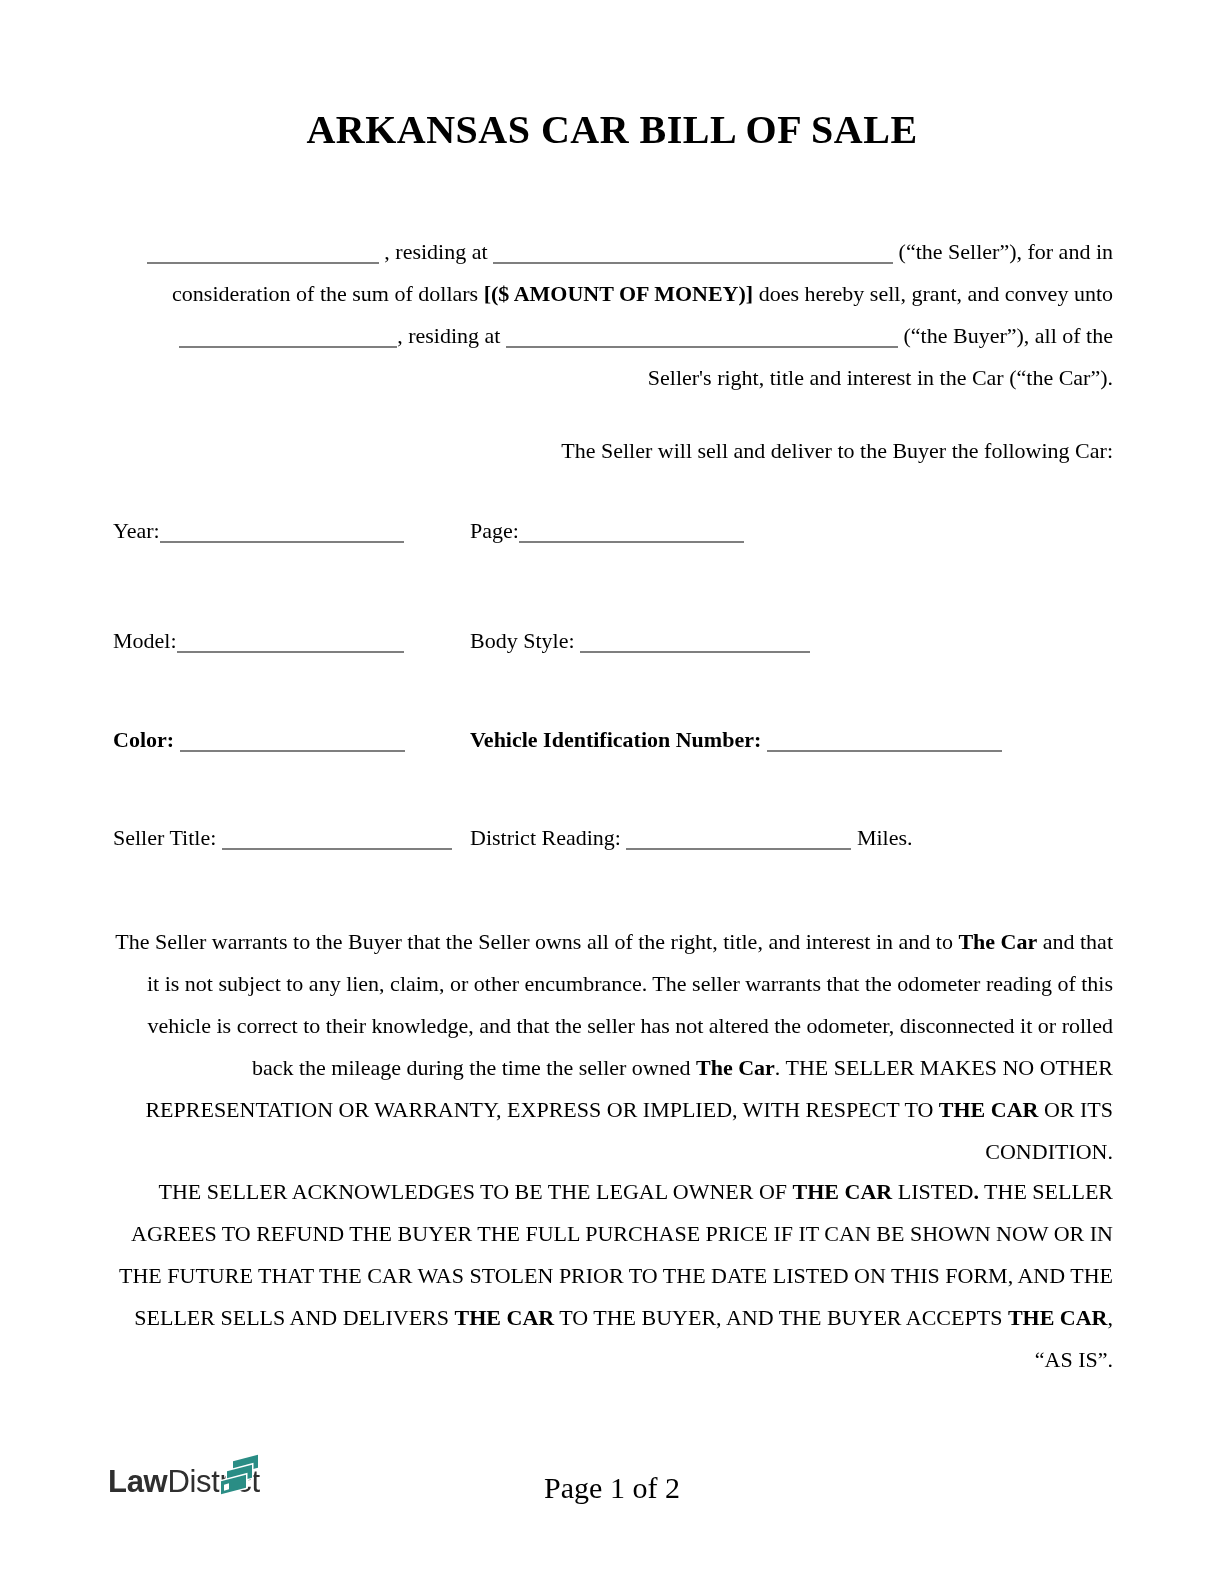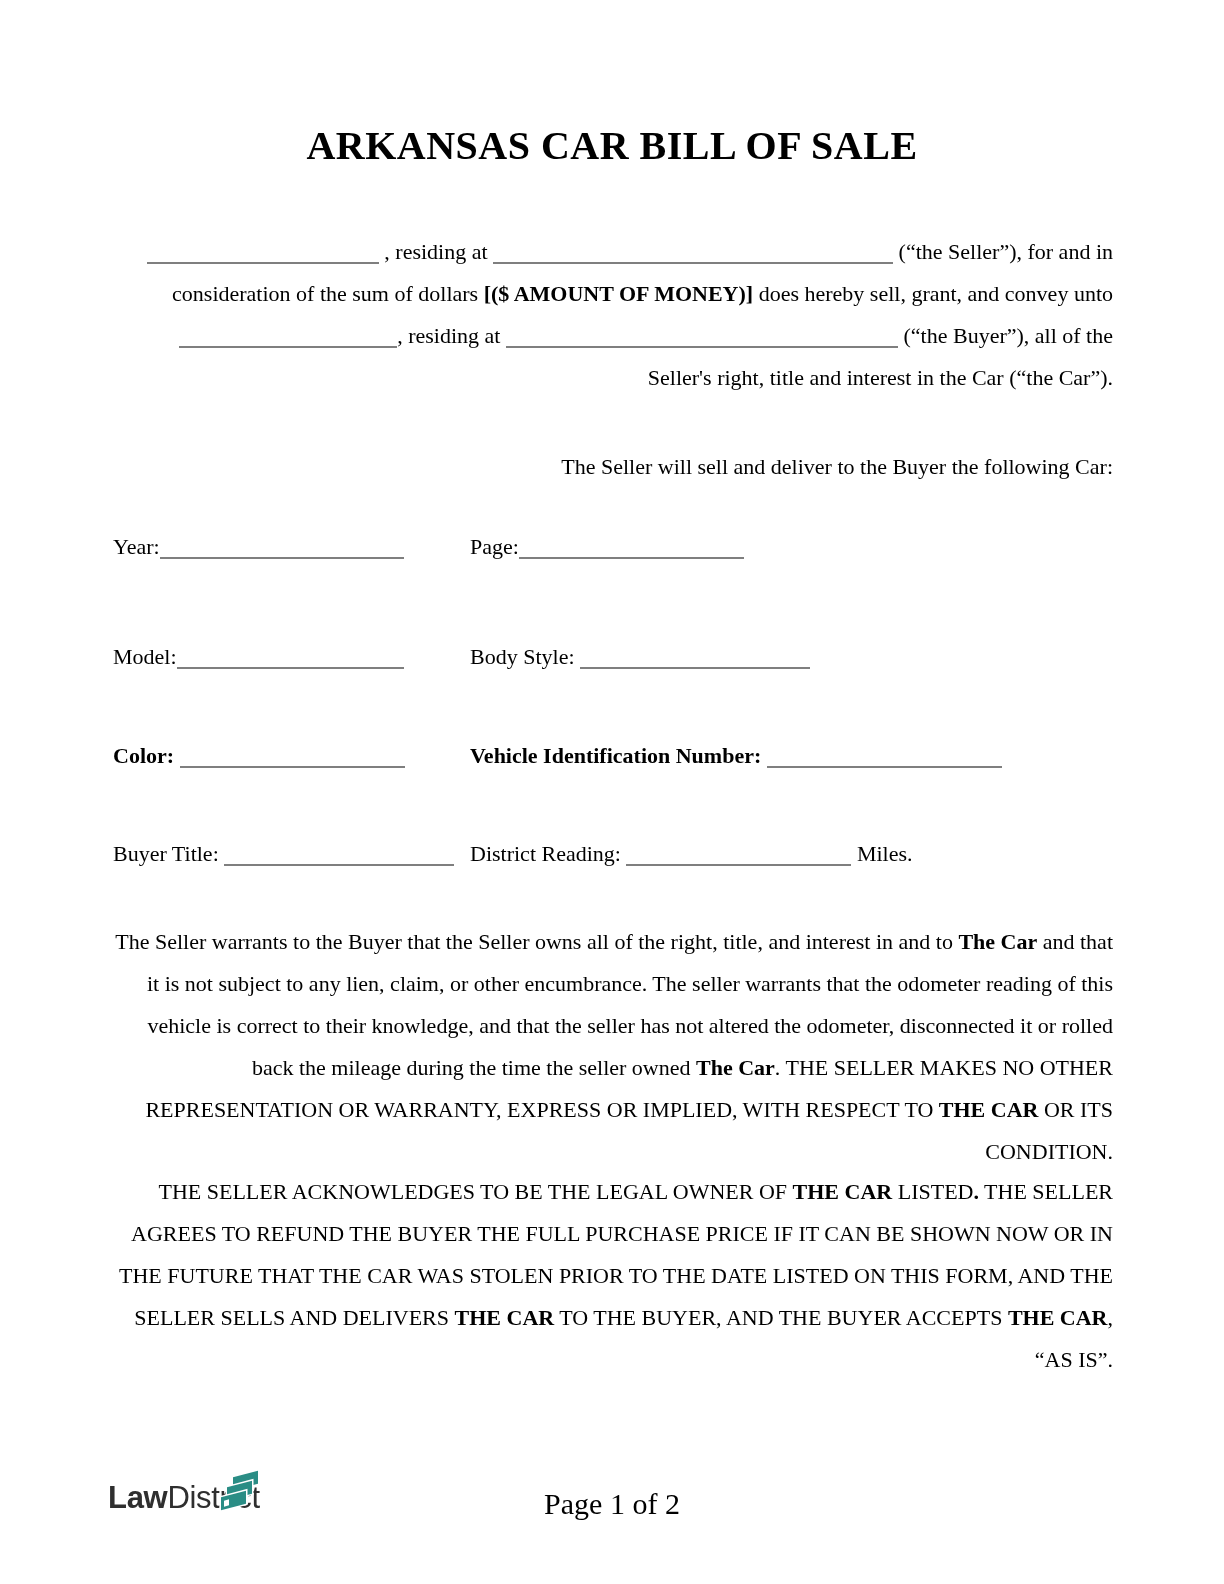--- a/index.html
+++ b/index.html
@@ -5,21 +5,21 @@
   html,body{margin:0;padding:0;background:#e9e9e9;}
   .page{
     position:relative;
     width:1224px;height:1584px;
     margin:0 auto;
     background:#ffffff;
     font-family:"Liberation Serif",serif;
     color:#000;
     overflow:hidden;
   }
-  .abs{position:absolute;margin-top:16px;}
+  .abs{position:absolute;}
   .doc-title{
     top:106px;left:0;width:1224px;
     text-align:center;
     font-size:40px;font-weight:700;
     letter-spacing:.5px;
   }
   .body-text{
     left:113px;width:1000px;
     font-size:22px;line-height:42px;
     text-align:right;
@@ -84,21 +84,21 @@
     <span class="field-cell"><span>Model:</span><span class="blank" style="width:227px;"></span></span>
     <span class="field-cell col2"><span>Body Style: </span><span class="blank" style="width:230px;"></span></span>
   </div>
 
   <div class="abs field-row" style="top:725px;font-weight:bold;">
     <span class="field-cell"><span>Color: </span><span class="blank" style="width:225px;"></span></span>
     <span class="field-cell col2"><span>Vehicle Identification Number: </span><span class="blank" style="width:235px;"></span></span>
   </div>
 
   <div class="abs field-row" style="top:823px;">
-    <span class="field-cell"><span>Buyer Title: </span><span class="blank" style="width:230px;"></span></span>
+    <span class="field-cell"><span>Seller Title: </span><span class="blank" style="width:230px;"></span></span>
     <span class="field-cell col2"><span>District Reading: </span><span class="blank" style="width:225px;"></span><span> Miles.</span></span>
   </div>
 
   <p class="abs body-text" style="top:921px;margin:0;"><span>The Seller warrants to the Buyer that the Seller owns all of the right, title, and interest in and to </span><b>The Car</b><span> and that it is not subject to any lien, claim, or other encumbrance. The seller warrants that the odometer reading of this vehicle is correct to their knowledge, and that the seller has not altered the odometer, disconnected it or rolled back the mileage during the time the seller owned </span><b>The Car</b><span>. THE SELLER MAKES NO OTHER REPRESENTATION OR WARRANTY, EXPRESS OR IMPLIED, WITH RESPECT TO </span><b>THE CAR</b><span> OR ITS CONDITION.</span></p>
 
   <p class="abs body-text" style="top:1171px;margin:0;"><span>THE SELLER ACKNOWLEDGES TO BE THE LEGAL OWNER OF </span><b>THE CAR</b><span> LISTED</span><b>.</b><span> THE SELLER AGREES TO REFUND THE BUYER THE FULL PURCHASE PRICE IF IT CAN BE SHOWN NOW OR IN THE FUTURE THAT THE CAR WAS STOLEN PRIOR TO THE DATE LISTED ON THIS FORM, AND THE SELLER SELLS AND DELIVERS </span><b>THE CAR</b><span> TO THE BUYER, AND THE BUYER ACCEPTS </span><b>THE CAR</b><span>, “AS IS”.</span></p>
 
   <div class="abs footer-logo">
     <span class="logo-icon">
         <i class="s1"></i>

